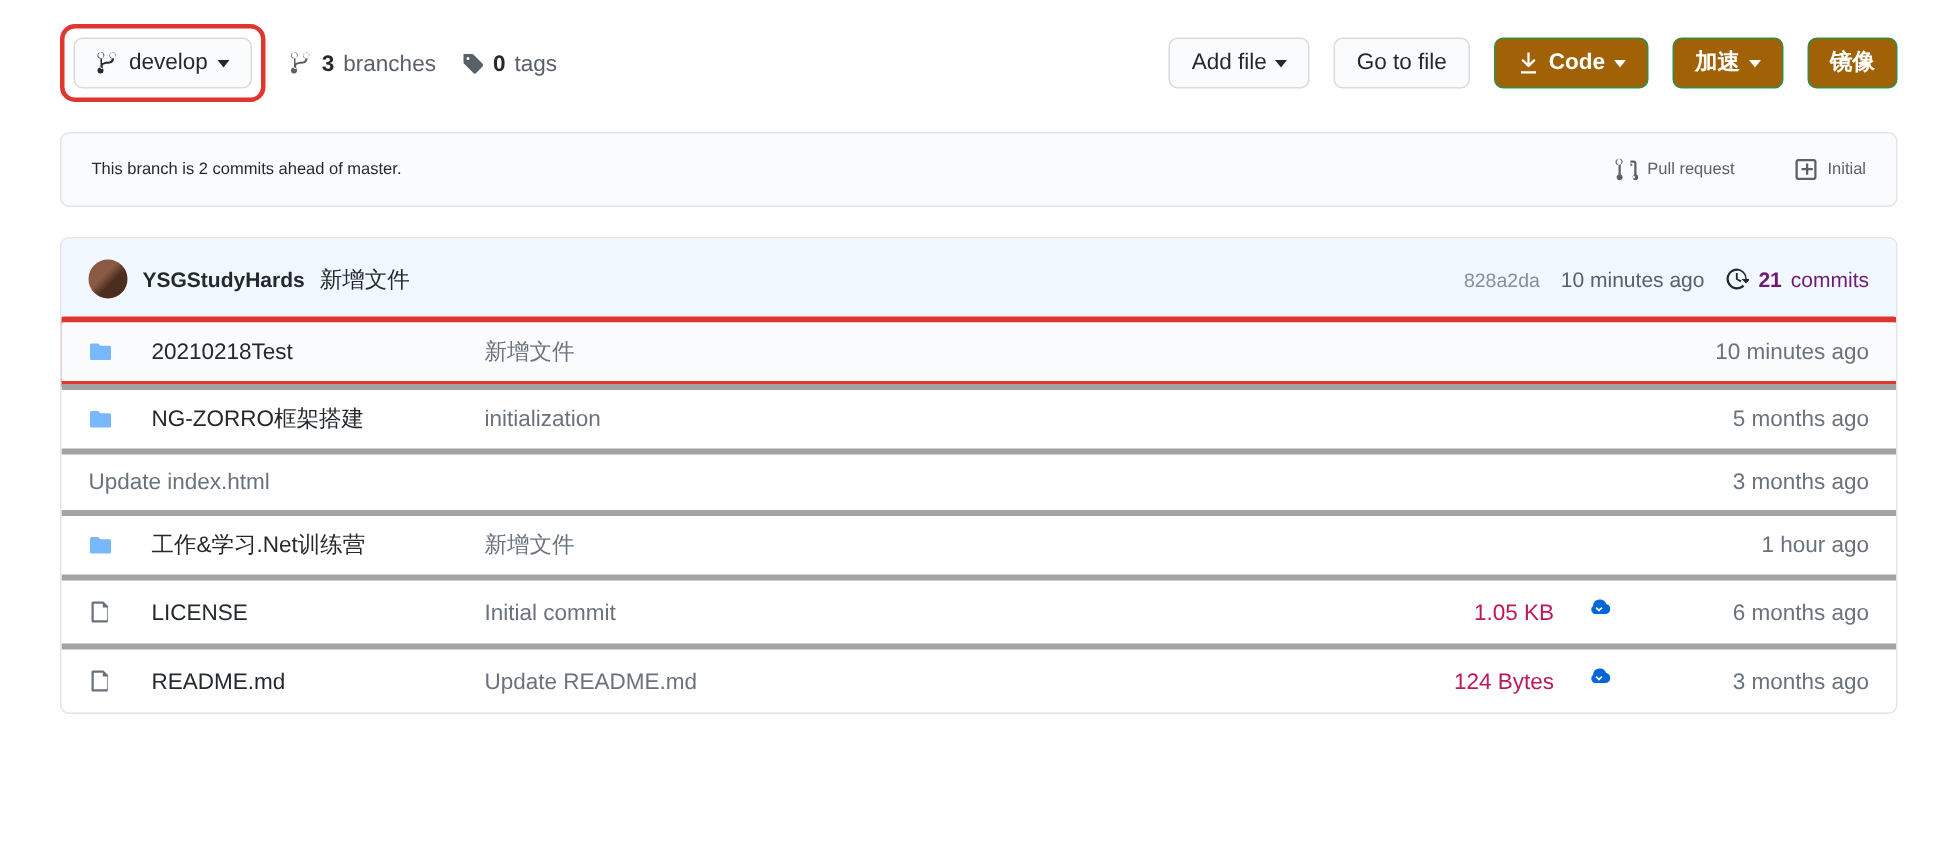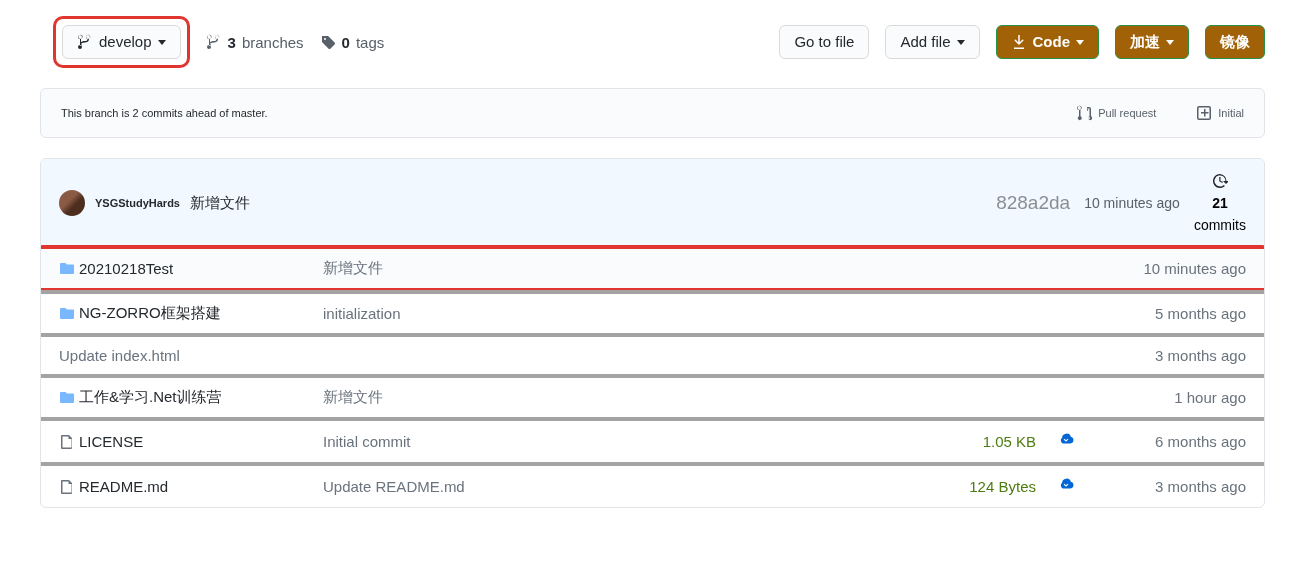--- a/index.html
+++ b/index.html
@@ -13,21 +13,20 @@
   .toolbar {
     display: flex;
     align-items: center;
     gap: 16px;
     margin-bottom: 20px;
   }
   .highlight-box {
     border: 3px solid #e0362f;
     border-radius: 10px;
     padding: 6px;
-    margin-left: 13px;
   }
   .btn {
     display: inline-flex;
     align-items: center;
     gap: 6px;
     padding: 6px 14px;
     font-size: 15px;
     line-height: 20px;
     font-weight: 500;
     border: 1px solid #d9dbdb;
@@ -82,40 +81,40 @@
     padding: 14px 18px;
     display: flex;
     align-items: center;
     gap: 10px;
   }
   .avatar {
     width: 26px; height: 26px; border-radius: 50%;
     background: linear-gradient(135deg,#8a5a44 40%,#4b2e1e 60%);
     flex-shrink: 0;
   }
-  .file-header .author { font-weight: 600; color: #24292e; font-size: 11px; }
+  .file-header .author { font-weight: 600; color: #24292e; font-size: 14px; }
   .file-header .msg { color: #24292e; font-size: 15px; }
   .file-header .right {
     margin-left: auto; display: flex; align-items: center; gap: 14px; color: #586069;
   }
-  .sha { color: #8a8f96; font-size: 19px; }
-  .commits { display: inline-flex; align-items: center; gap: 6px; color: #000000; flex-direction: column; }
+  .sha { color: #8a8f96; font-size: 13px; }
+  .commits { display: inline-flex; align-items: center; gap: 6px; color: #701a75; }
   .commits strong { font-weight: 600; }
   .row {
     display: flex;
     align-items: center;
     padding: 10px 18px;
     border-top: 4px solid #a3a3a3;
     font-size: 15px;
     gap: 14px;
   }
-  .row .name-col { width: 250px; display: flex; align-items: center; gap: 4px; }
+  .row .name-col { width: 250px; display: flex; align-items: center; gap: 26px; }
   .row .name-col a { color: #24292e; text-decoration: none; }
   .row .msg-col { flex: 1; color: #6a737d; }
-  .row .size-col { width: 90px; color: #4d7c0f; text-align: right; }
+  .row .size-col { width: 90px; color: #be185d; text-align: right; }
   .row .lfs-col { width: 32px; text-align: center; color: #0366d6; }
   .row .time-col { width: 150px; color: #6a737d; text-align: right; }
   .folder-icon svg { fill: #79b8ff; }
   .file-icon svg { fill: #6a737d; }
   .row-highlight-wrap {
     border: 4px solid #e0362f;
     border-radius: 6px;
     margin: -2px -4px;
   }
   .row-highlight-wrap .row { border-top: none; background:#fafbfc; }
@@ -159,25 +158,25 @@
           <path fill="#586069" d="M2 2h5.6c.4 0 .8.2 1 .4l6 6a1.5 1.5 0 0 1 0 2.1l-4 4a1.5 1.5 0 0 1-2.2 0l-6-6A1.5 1.5 0 0 1 2 7.6V2zm3 4a1 1 0 1 0 0-2 1 1 0 0 0 0 2z"></path>
         </svg>
     </span>
     <strong>0</strong>
     <span>tags</span>
   </span>
 
   <span class="spacer"></span>
 
   <button class="btn">
-    <span>Go to file</span>
-  </button>
-  <button class="btn">
     <span>Add file</span>
     <span class="caret-down"></span>
+  </button>
+  <button class="btn">
+    <span>Go to file</span>
   </button>
   <button class="btn btn-green">
     <span class="icon">
       <svg width="16" height="16" viewBox="0 0 16 16">
           <path fill="#fff" d="M7.25 1v7.19L4.78 5.72a.75.75 0 0 0-1.06 1.06l3.75 3.75c.3.3.77.3 1.06 0l3.75-3.75a.75.75 0 0 0-1.06-1.06L8.75 8.19V1h-1.5zM3 13.5h10V15H3v-1.5z"></path>
         </svg>
     </span>
     <span>Code</span>
     <span class="caret-down" style="border-top-color:#fff"></span>
   </button>

